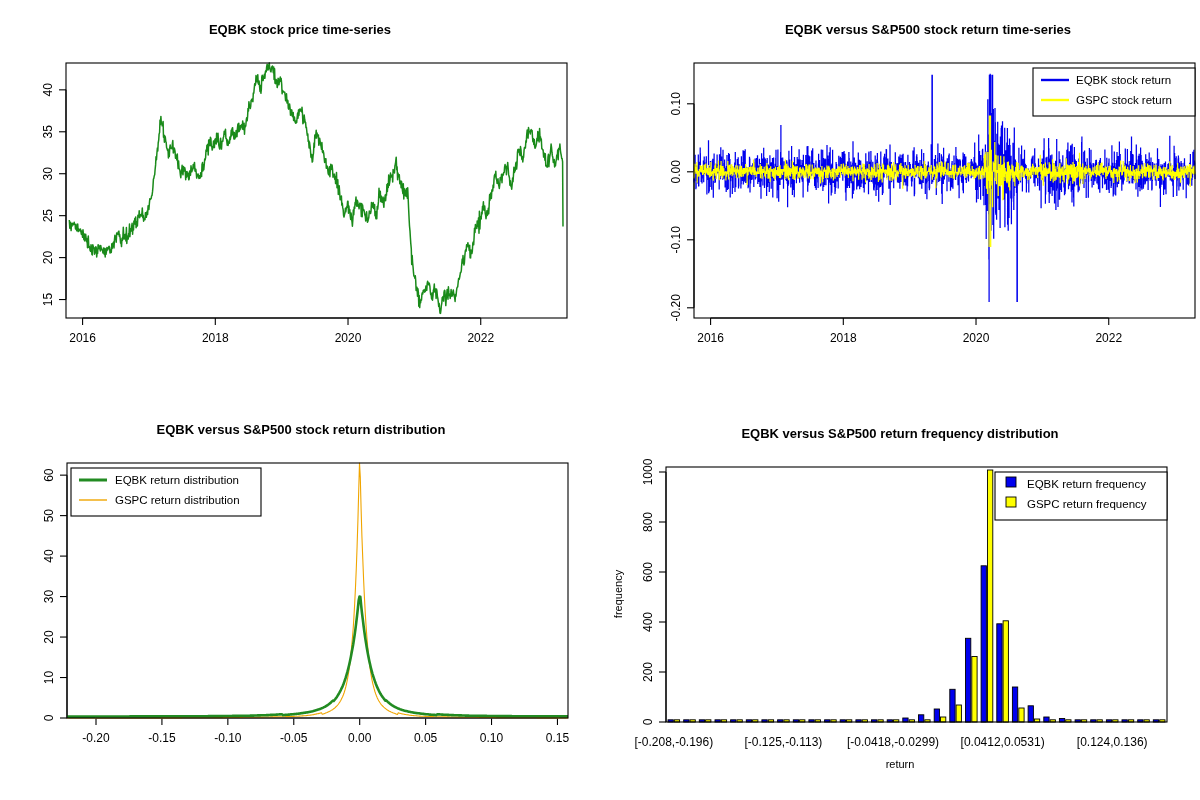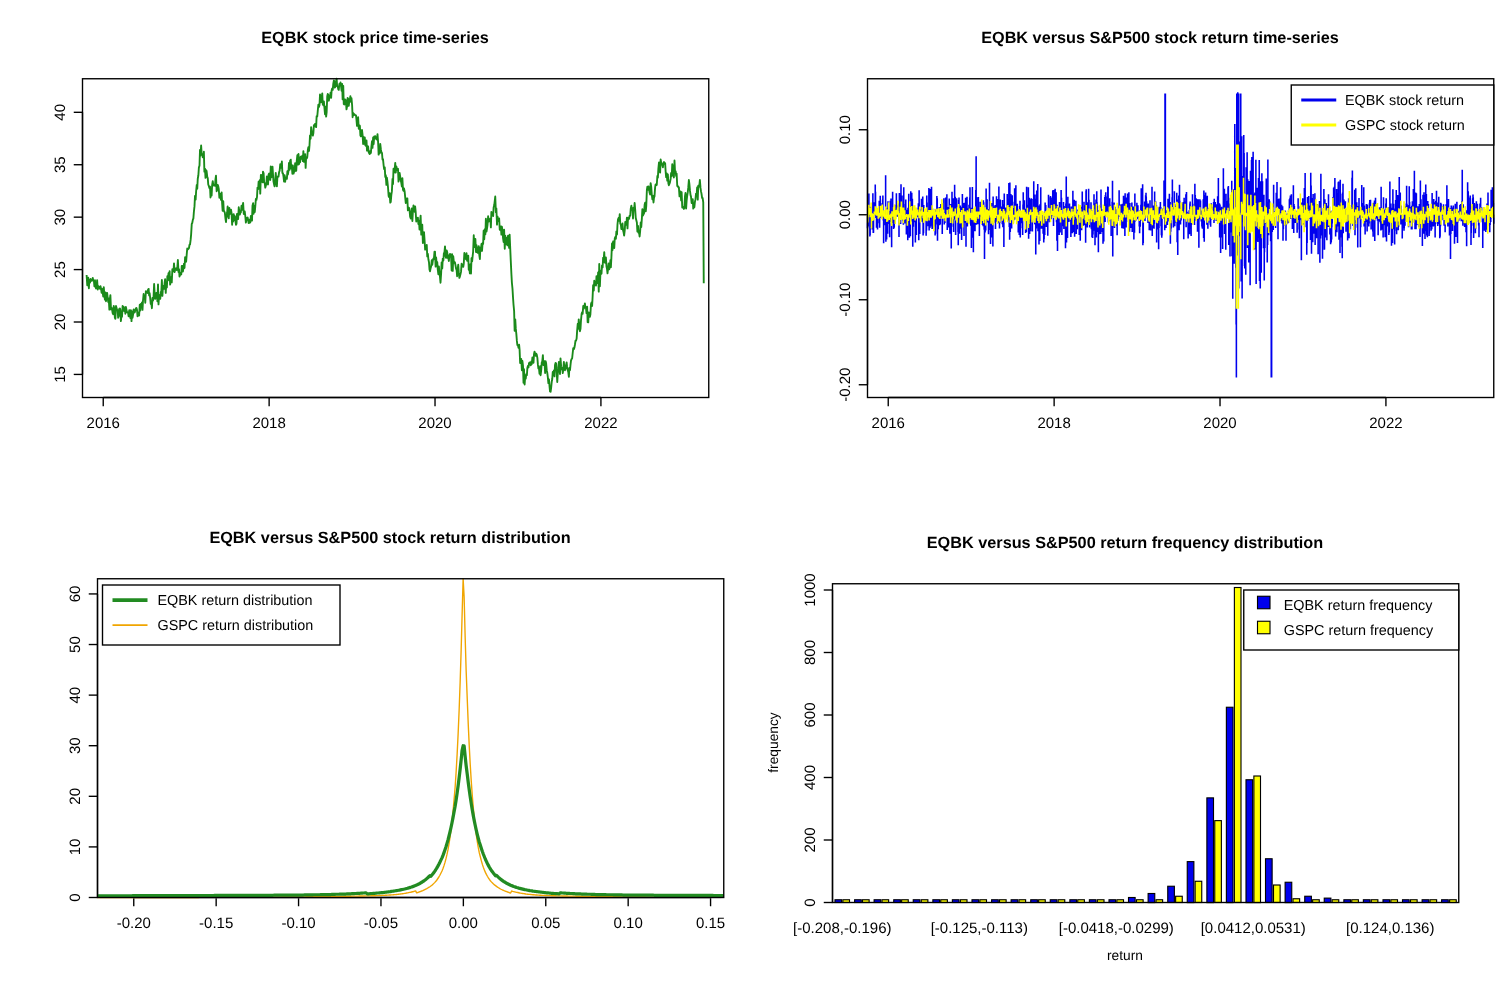--- a/index.html
+++ b/index.html
@@ -1,20 +1,20 @@
 <!DOCTYPE html>
 <html><head>
 <meta charset="utf-8">
 <style>
   html,body{margin:0;padding:0;background:#ffffff;}
   body{width:1200px;height:800px;font-family:"Liberation Sans",sans-serif;color:#000;}
   #root{position:relative;width:1200px;height:800px;}
   .panel{position:absolute;width:600px;height:400px;}
   #p1{left:0;top:0}  #p2{left:628px;top:0}
-  #p3{left:12px;top:400px} #p4{left:600px;top:404px}
+  #p3{left:1px;top:400px} #p4{left:600px;top:404px}
   .panel svg{display:block;width:600px;height:400px;}
   .ttl{font-weight:bold;font-size:13px;font-family:"Liberation Sans",sans-serif;}
   .tick{font-size:12px;font-family:"Liberation Sans",sans-serif;fill:#000;}
   .axlab{font-size:11px;font-family:"Liberation Sans",sans-serif;fill:#000;}
   .leg{font-size:11.5px;font-family:"Liberation Sans",sans-serif;fill:#000;}
   .box{fill:none;stroke:#000;stroke-width:1.1;}
   .axline{stroke:#000;stroke-width:1.1;fill:none;}
   .legbox{fill:#ffffff;stroke:#000;stroke-width:1.1;}
 </style>
 </head>

